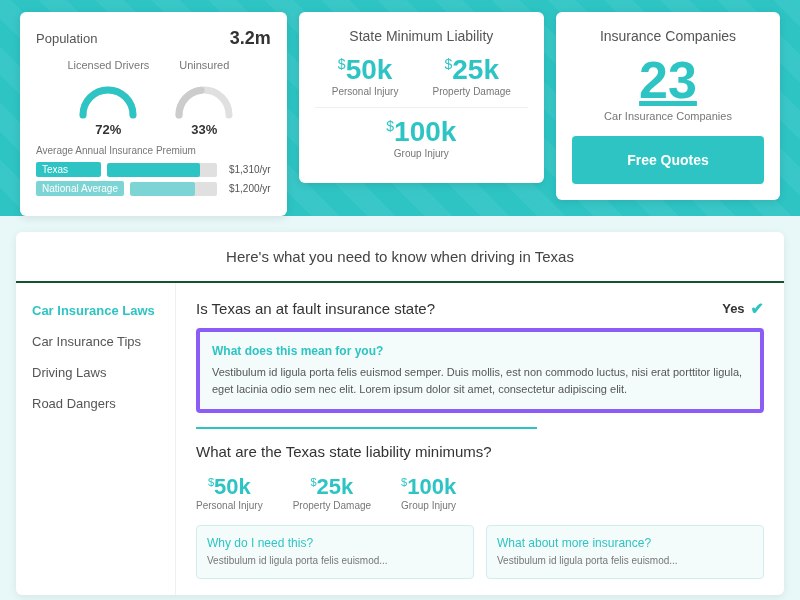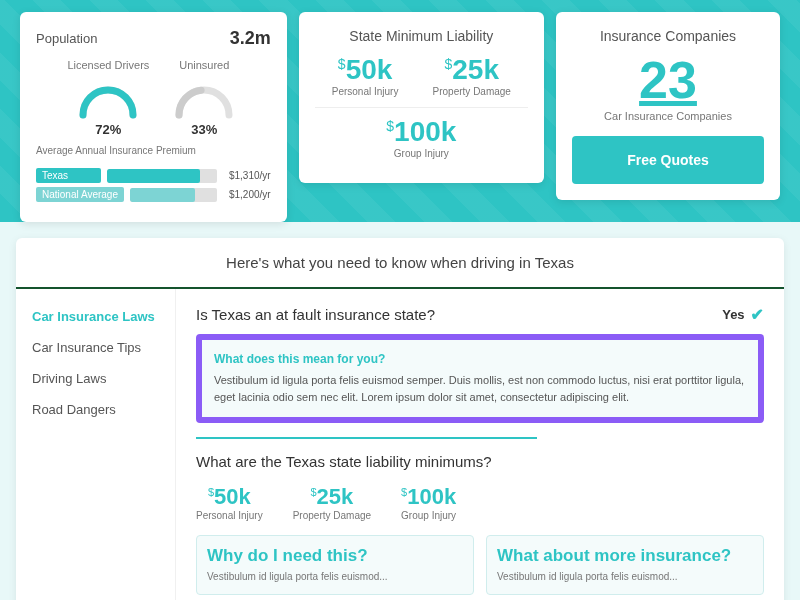--- a/index.html
+++ b/index.html
@@ -99,21 +99,21 @@
     }
 
     
     .premium-section {
       margin-top: 8px;
     }
 
     .premium-title {
       font-size: 10px;
       color: #777;
-      margin-bottom: 12px;
+      margin-bottom: 6px;
     }
 
     .premium-bar-row {
       display: flex;
       align-items: center;
       gap: 6px;
       margin-bottom: 4px;
     }
 
     .premium-bar-label {
@@ -292,21 +292,21 @@
       font-weight: 600;
     }
 
     .check-icon {
       color: #2ec4c4;
       font-size: 16px;
     }
 
     .info-box {
       background: #f4fbfb;
-      border: 6px solid #8b5cf6;
+      border: 4px solid #8b5cf6;
       border-radius: 4px;
       padding: 12px;
       margin-bottom: 12px;
     }
 
     .info-box-title {
       color: #2ec4c4;
       font-size: 12px;
       font-weight: 600;
       margin-bottom: 6px;
@@ -345,22 +345,22 @@
     .bottom-info-box {
       flex: 1;
       background: #f4fbfb;
       border: 1px solid #d0eded;
       border-radius: 4px;
       padding: 10px;
     }
 
     .bottom-info-box-title {
       color: #2ec4c4;
-      font-size: 17px;
-      font-weight: 700;
+      font-size: 12px;
+      font-weight: 400;
       margin-bottom: 4px;
     }
 
     .bottom-info-box-text {
       font-size: 10px;
       color: #777;
       line-height: 1.4;
     }
 
     

